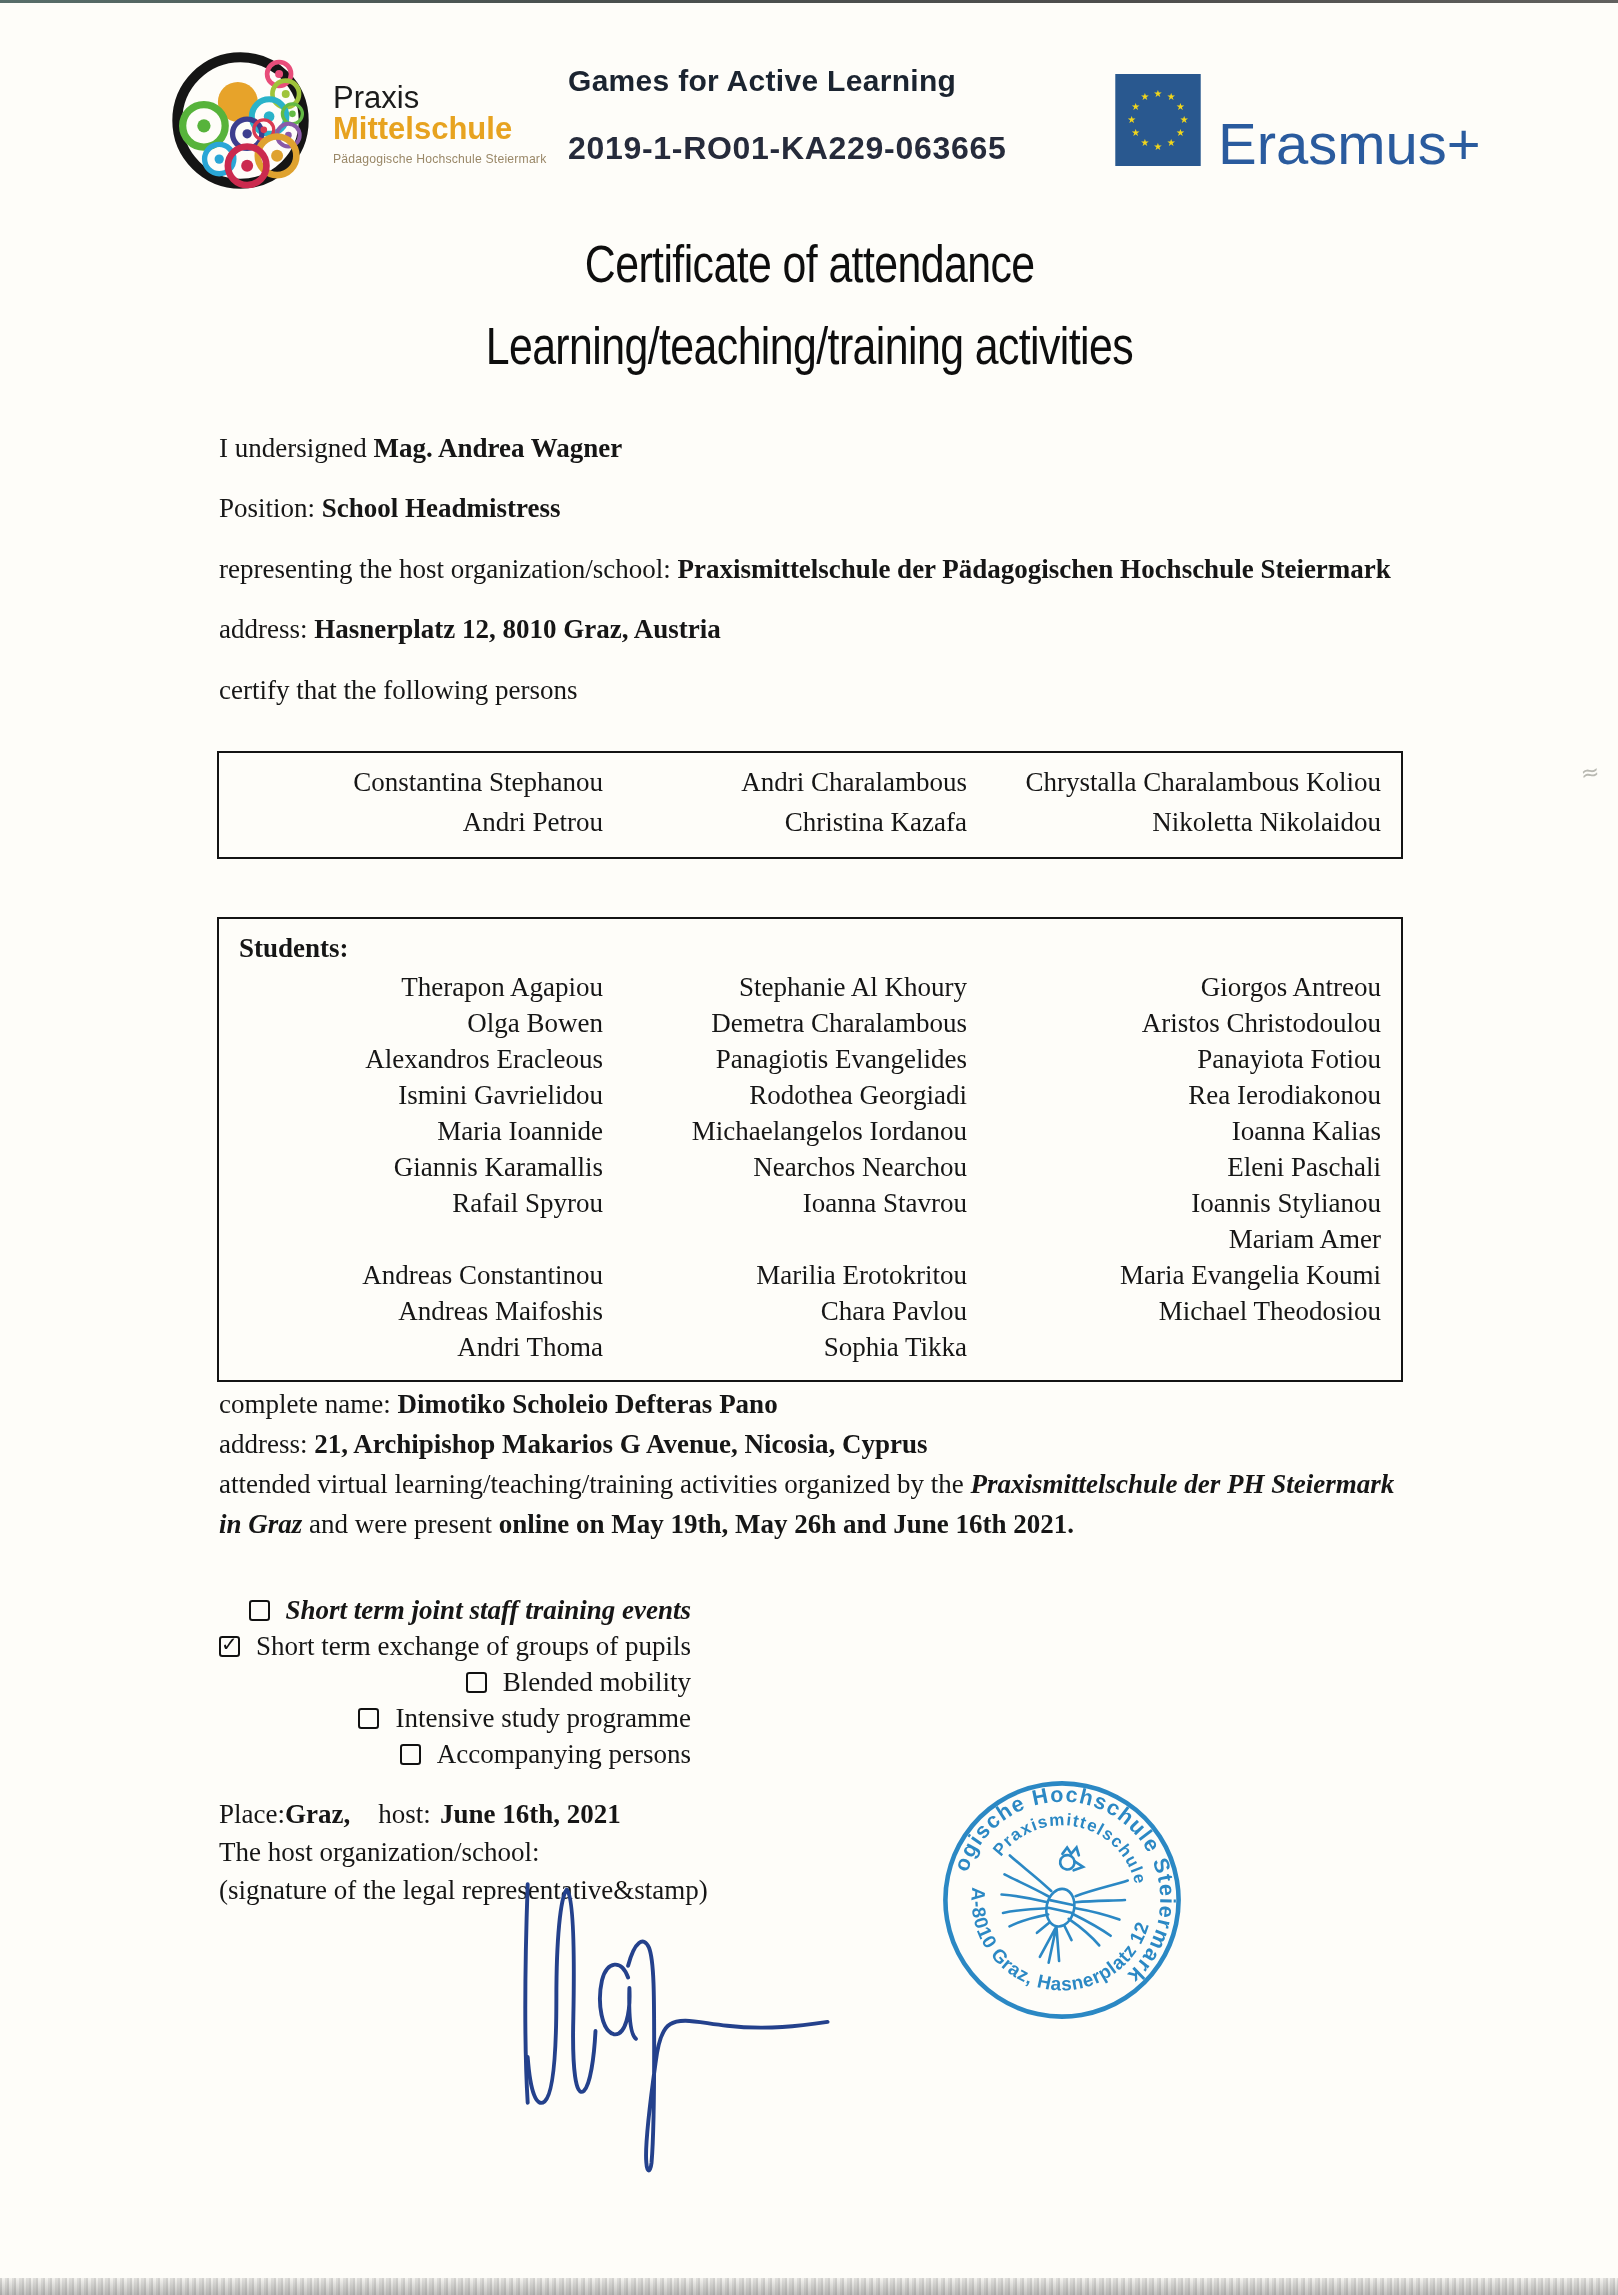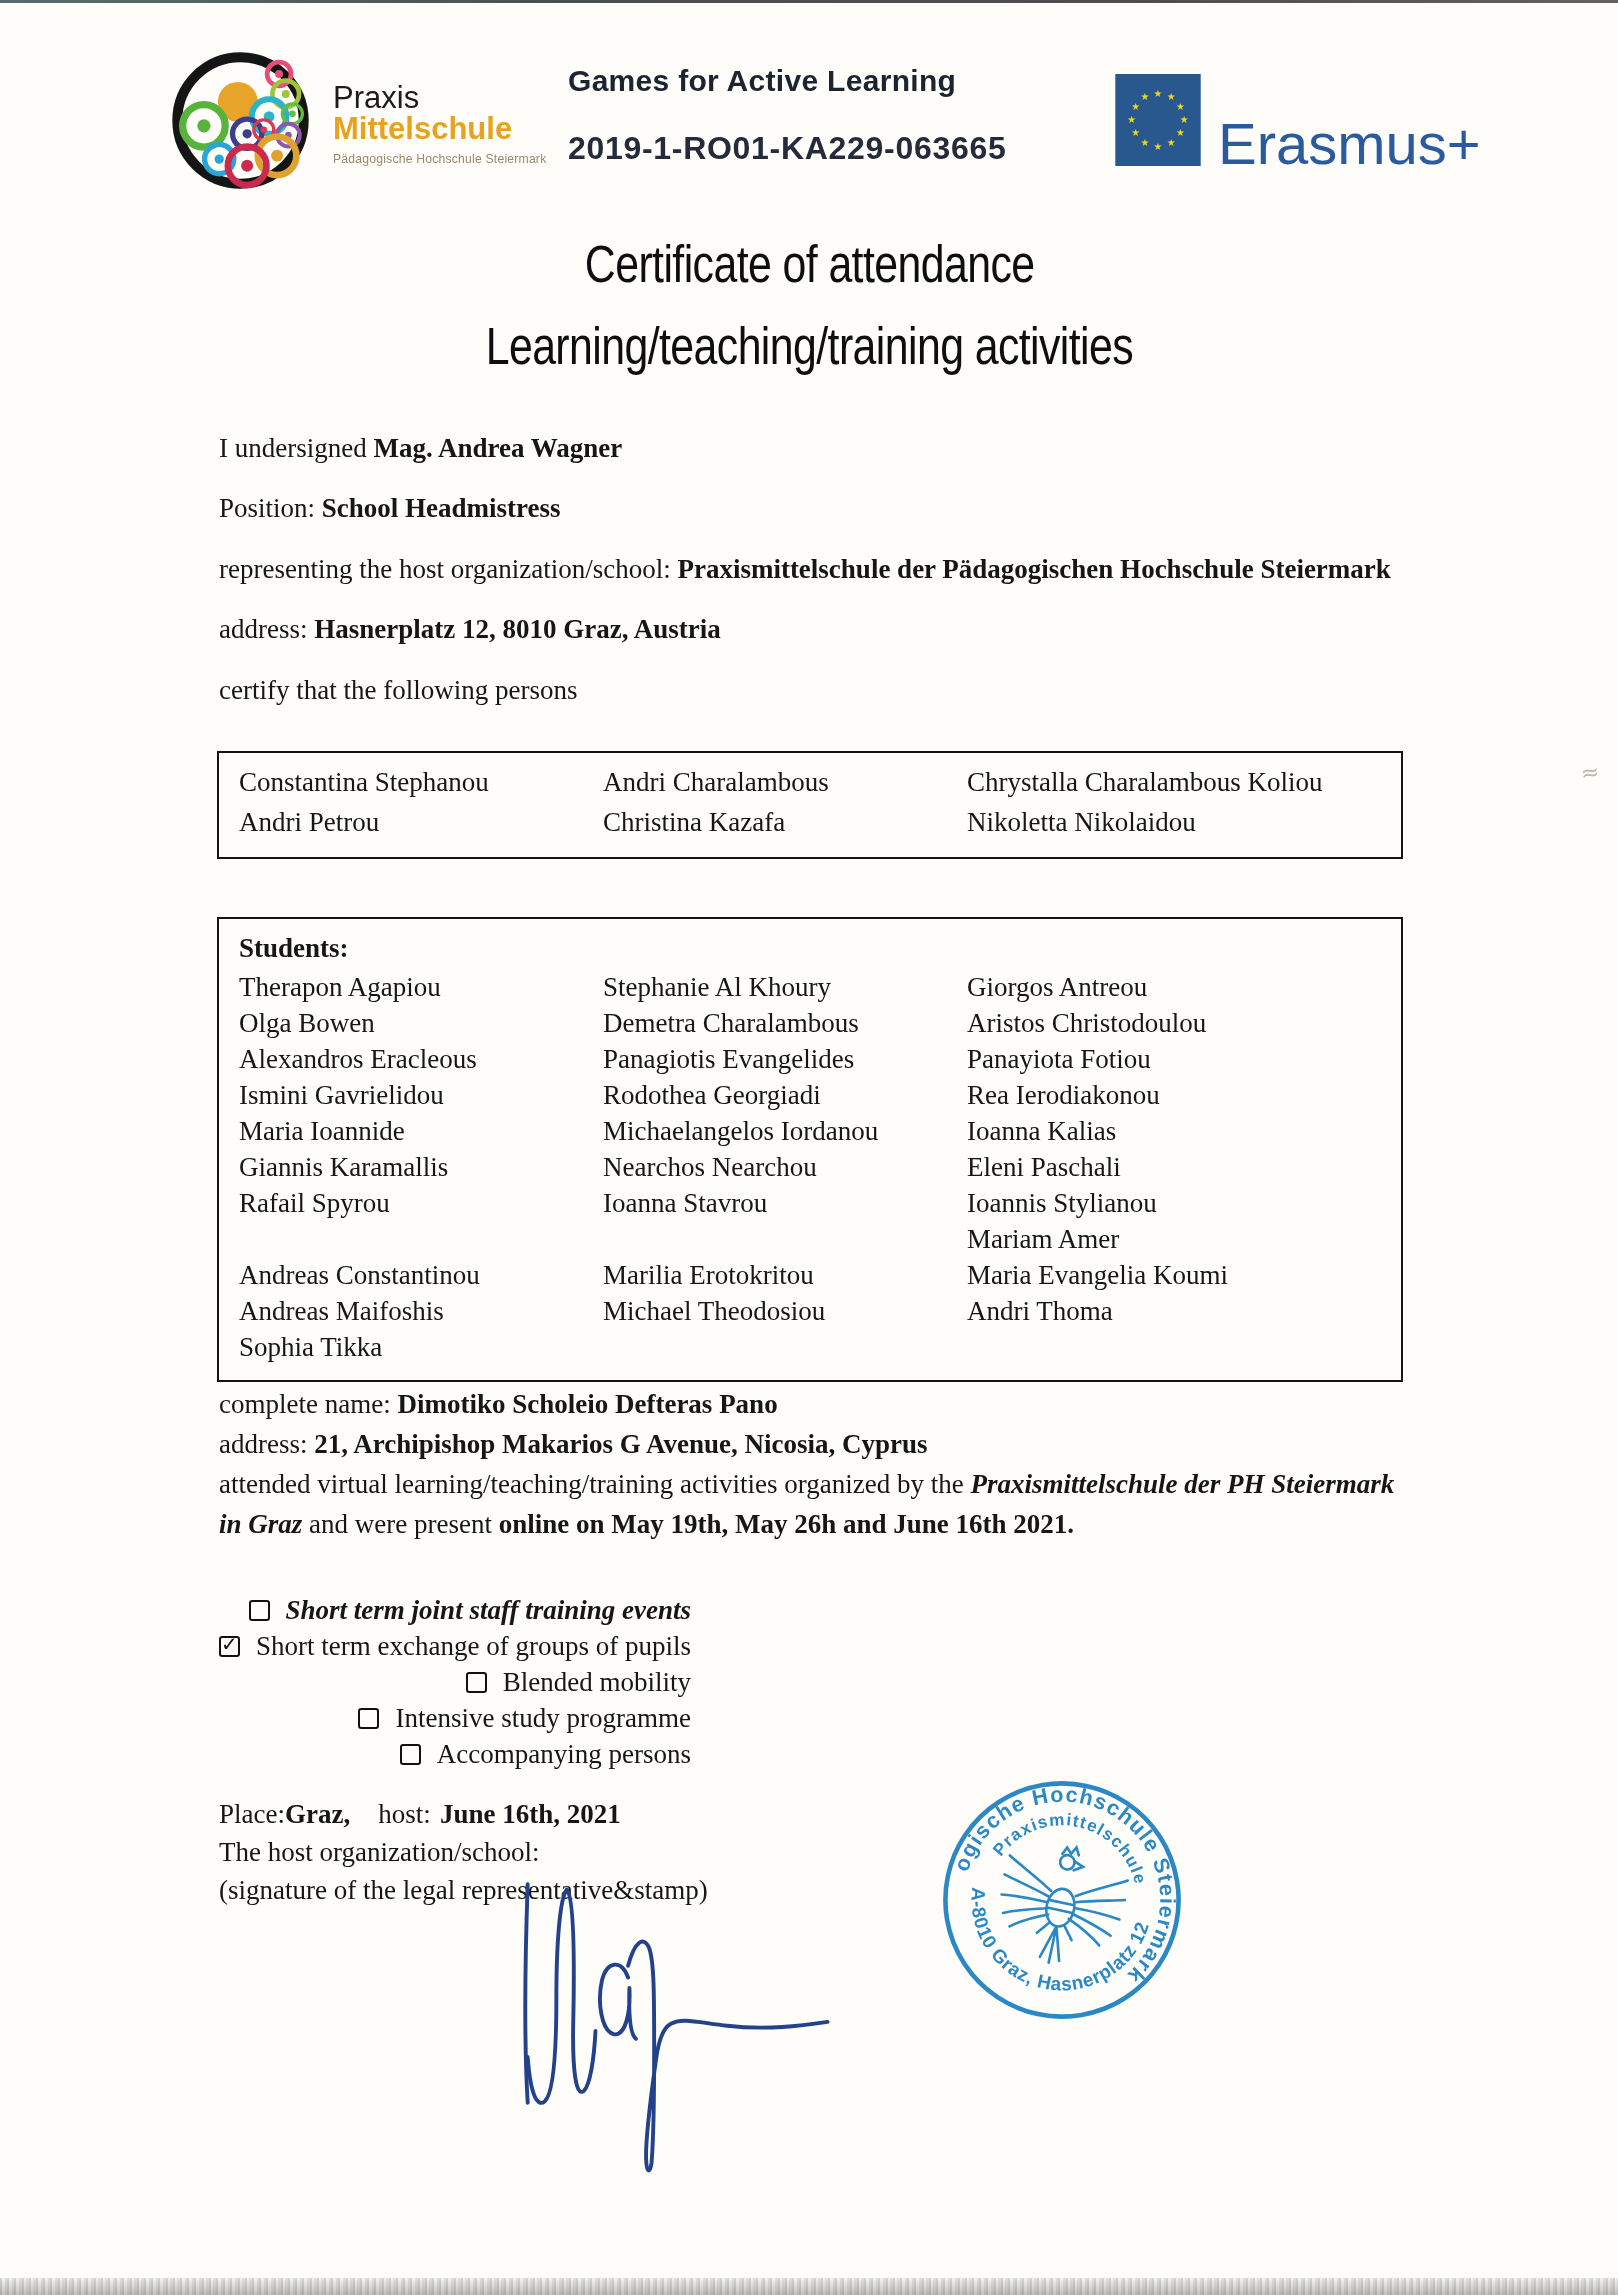--- a/index.html
+++ b/index.html
@@ -31,21 +31,21 @@
   
   .intro{position:absolute;left:219px;top:428px;width:1179px;font-size:27px;line-height:40px;}
   .intro p{margin:0 0 20.4px 0;}
   b{font-weight:bold;}
   
   .box{position:absolute;left:217px;width:1186px;border:2.6px solid #141414;
         padding:9.2px 20px 14.5px;font-size:27px;box-sizing:border-box;}
   .staff-box{top:751px;}
   .students-box{top:917px;}
   .box .heading{font-weight:bold;line-height:41px;}
-  .grid{display:grid;grid-template-columns:364px 364px 1fr;}
+  .grid{display:grid;grid-template-columns:364px 364px 1fr;text-align:right;}
   .staff-box .cell{line-height:40px;}
   .students-box .cell{line-height:36px;}
   
   .sending{position:absolute;left:219px;top:1384px;width:1186px;font-size:27px;line-height:40px;}
   .bi{font-weight:bold;font-style:italic;}
   
   .checks{position:absolute;left:219px;top:1592px;font-size:27px;}
   .cb-row{display:flex;align-items:center;height:36px;justify-content:flex-end;}
   .cb-box{width:21px;height:21px;border:2.6px solid #111;border-radius:3.3px;margin-right:16px;
         display:flex;align-items:center;justify-content:center;flex:0 0 auto;box-sizing:border-box;}
@@ -175,20 +175,21 @@
       <span class="cell">Rafail Spyrou</span>
       <span class="cell">Ioanna Stavrou</span>
       <span class="cell">Ioannis Stylianou</span>
       <span class="cell"></span>
       <span class="cell"></span>
       <span class="cell">Mariam Amer</span>
       <span class="cell">Andreas Constantinou</span>
       <span class="cell">Marilia Erotokritou</span>
       <span class="cell">Maria Evangelia Koumi</span>
       <span class="cell">Andreas Maifoshis</span>
+      <span class="cell">Chara Pavlou</span>
       <span class="cell">Michael Theodosiou</span>
       <span class="cell">Andri Thoma</span>
       <span class="cell">Sophia Tikka</span>
     </div>
   </div>
 
   <div class="sending">
     <div><span>complete name: </span><b>Dimotiko Scholeio Defteras Pano</b></div>
     <div><span>address: </span><b>21, Archipishop Makarios G Avenue, Nicosia, Cyprus</b></div>
     <div><span>attended virtual learning/teaching/training activities organized  by the </span><span class="bi">Praxismittelschule der PH Steiermark in Graz</span><span> and were present </span><b>online on May 19th, May 26h and June 16th 2021.</b></div>

